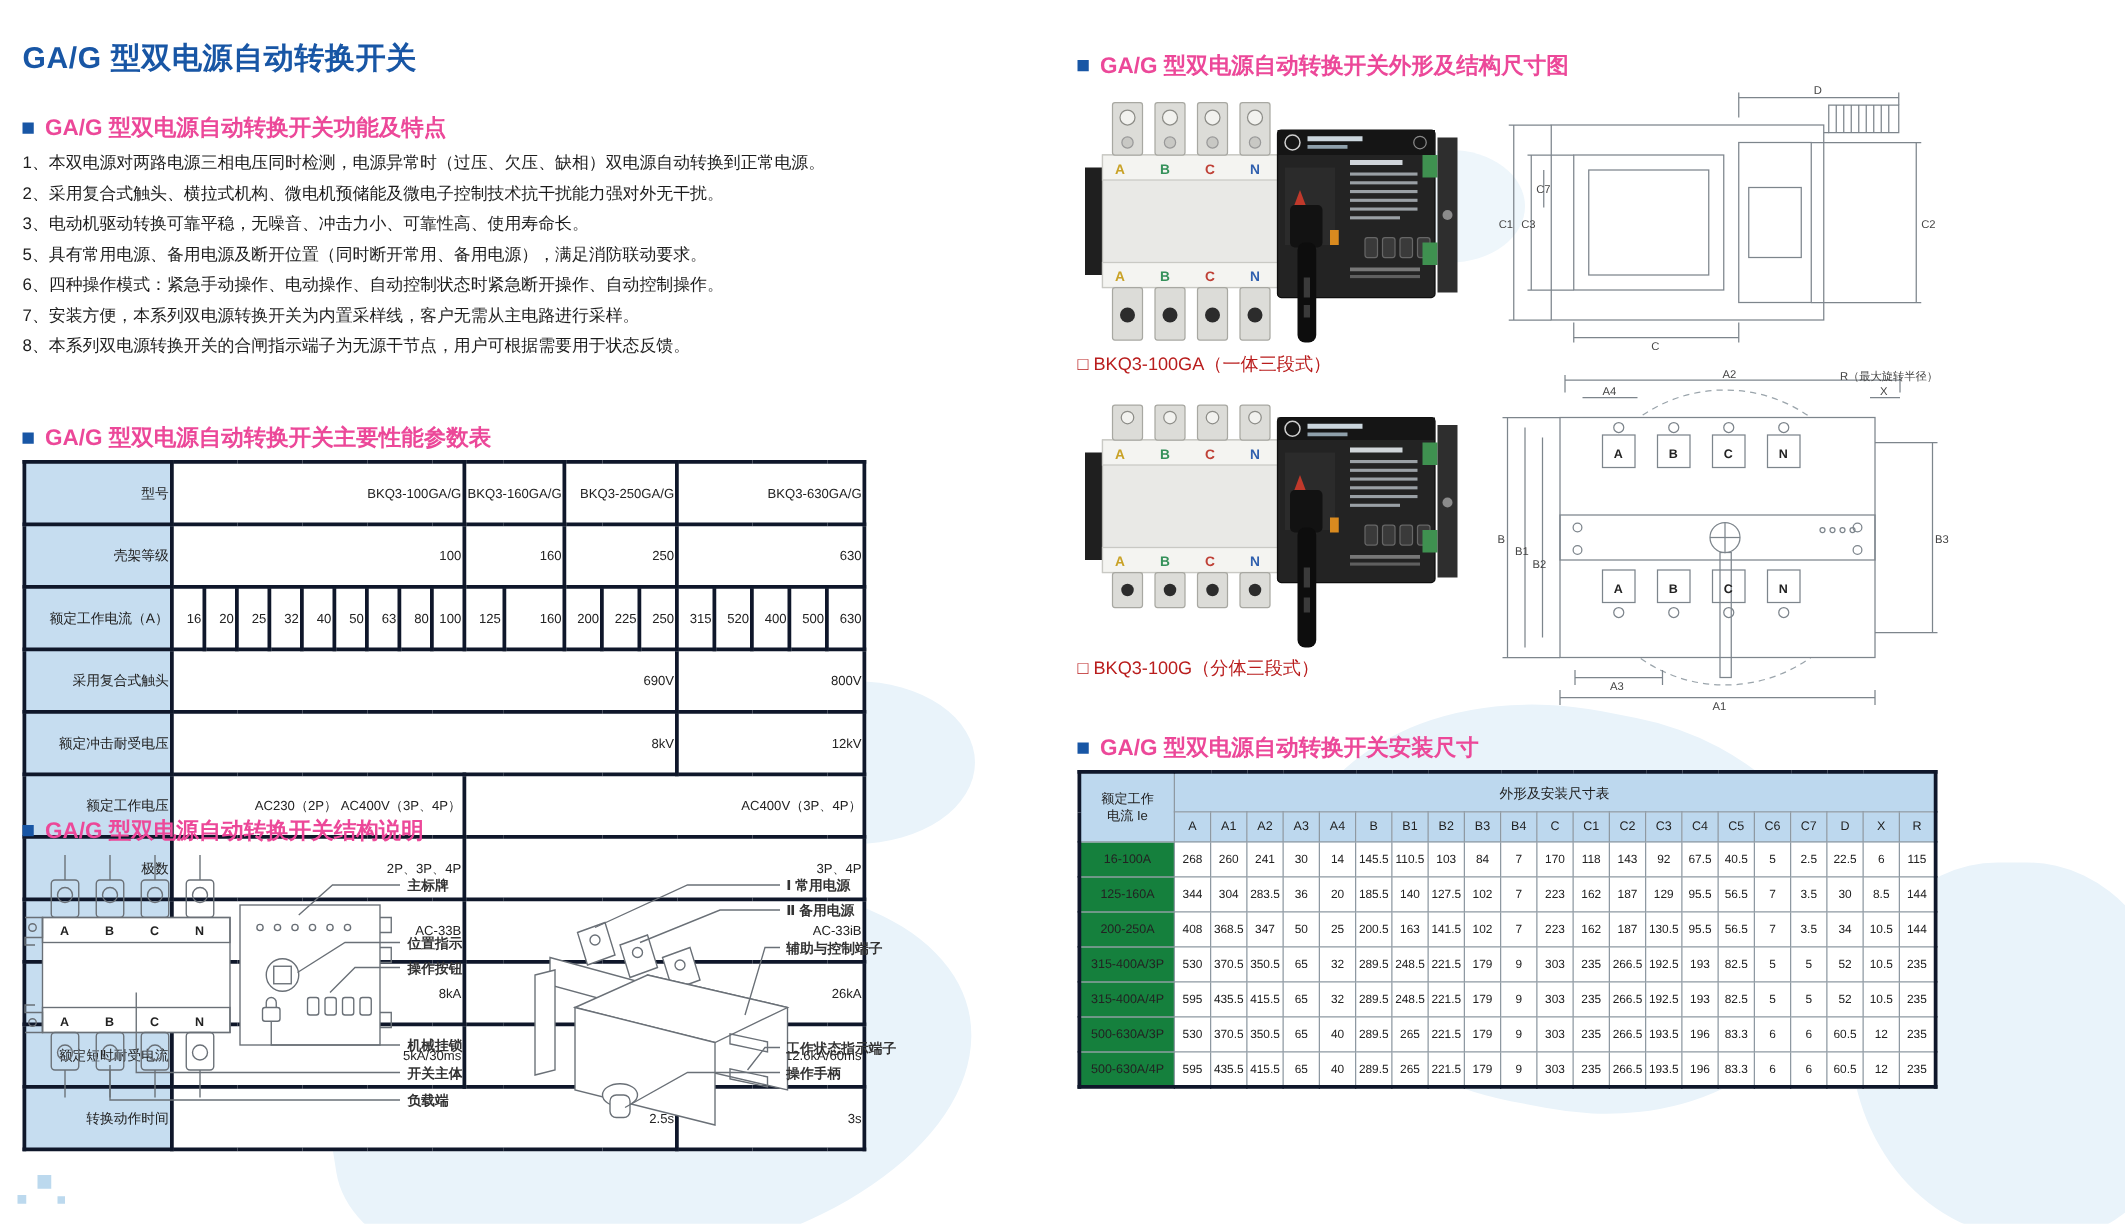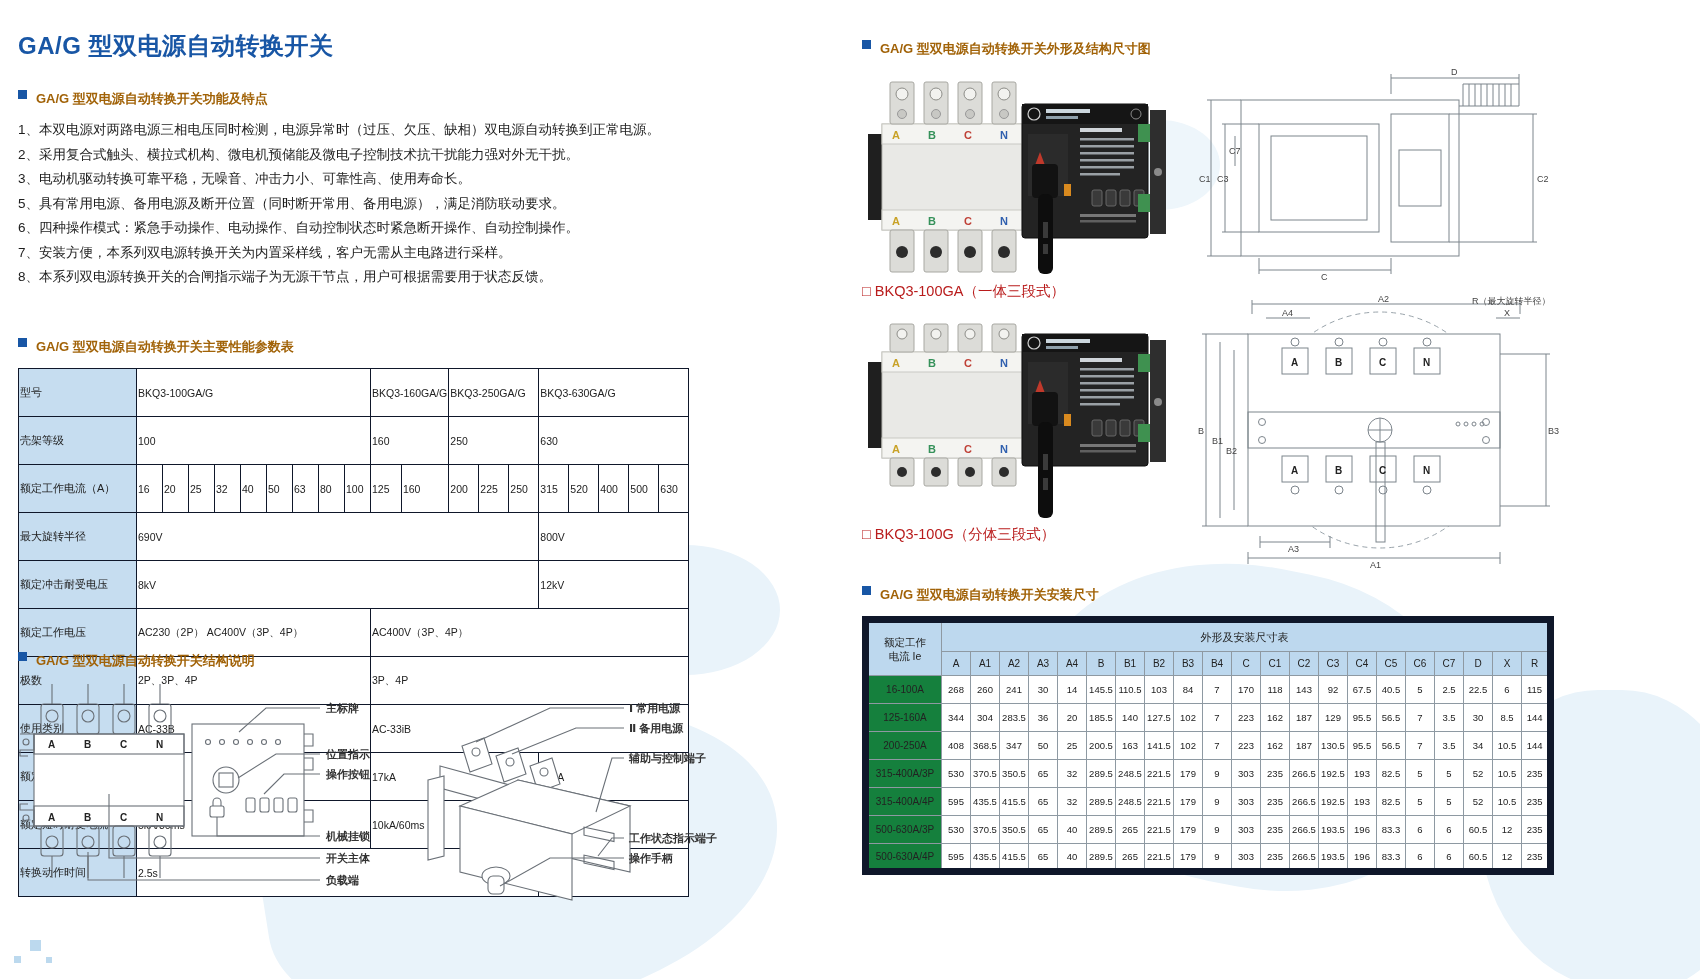--- a/index.html
+++ b/index.html
@@ -15,31 +15,31 @@
   .wm2{left:1030px;top:565px;width:430px;height:320px;border-radius:55% 45% 48% 52%;transform:rotate(11deg)}
   .wm3{left:1480px;top:690px;width:260px;height:300px;border-radius:50% 50% 40% 60%}
   .wm4{left:590px;top:545px;width:190px;height:130px;border-radius:50%}
   .wm5{left:1100px;top:120px;width:120px;height:90px;border-radius:50%;background:#eef6fb}
   .sq{position:absolute;z-index:1;background:#bcd9ee}
   .sq1{left:30px;top:940px;width:11px;height:11px}
   .sq2{left:14px;top:956px;width:7px;height:7px}
   .sq3{left:46px;top:957px;width:6px;height:6px}
 
   .title{left:18px;top:30px;font-size:24px;font-weight:bold;color:#1856a5;letter-spacing:.5px}
-  .sec-h{display:flex;align-items:flex-start;font-size:13px;font-weight:bold;color:#a16207;white-space:nowrap}
+  .sec-h{display:flex;align-items:center;font-size:18px;font-weight:bold;color:#ec4899;white-space:nowrap}
   .sec-h .bullet{width:9px;height:9px;background:#1856a5;display:inline-block;margin-right:9px;flex:none}
 
   .features{left:18px;top:118px;width:690px}
   .features li{list-style:none;font-size:13.5px;line-height:24.5px;color:#1d1d1d;white-space:nowrap}
 
   table{border-collapse:collapse;background:#fff}
   .ptable{left:18px;top:368px;font-size:10.5px;border:1px solid #5c6a75}
-  .ptable td{border:1px solid #0f172a;text-align:left;height:22px;padding:16px 1px;white-space:nowrap;background:#fff}
+  .ptable td{border:3px solid #0f172a;text-align:right;height:22px;padding:16px 1px;white-space:nowrap;background:#fff}
   .ptable td.rl{background:#c6ddf0;font-size:11px}
-  .itable{left:862px;top:616px;font-size:9.5px;border:7px solid #0f172a;table-layout:fixed}
+  .itable{left:862px;top:616px;font-size:9.5px;border:3px solid #0f172a;table-layout:fixed}
   .itable td{border:1px solid #8e99a2;text-align:center;white-space:nowrap;background:#fff;height:28px}
   .itable td.corner{background:#bdd8ee;font-size:10.5px;line-height:14px}
   .itable td.gh{background:#bdd8ee;height:32px;font-size:11px}
   .itable td.hc{background:#bdd8ee;height:24px;font-size:10px}
   .itable td.rl{background:#15803d;font-size:10px}
 
   .caption{font-size:14.5px;color:#b91c1c;white-space:nowrap}
   svg{display:block}
   svg text{font-family:"Liberation Sans","DejaVu Sans",sans-serif}
   .lab{font-size:11px;font-weight:600;fill:#333}
@@ -134,21 +134,21 @@
         <td colspan="1">200</td>
         <td colspan="1">225</td>
         <td colspan="1">250</td>
         <td colspan="1">315</td>
         <td colspan="1">520</td>
         <td colspan="1">400</td>
         <td colspan="1">500</td>
         <td colspan="1">630</td>
       </tr>
       <tr>
-        <td class="rl">最大旋转半径</td>
+        <td class="rl">采用复合式触头</td>
         <td colspan="14">690V</td>
         <td colspan="5">800V</td>
       </tr>
       <tr>
         <td class="rl">额定冲击耐受电压</td>
         <td colspan="14">8kV</td>
         <td colspan="5">12kV</td>
       </tr>
       <tr>
         <td class="rl">额定工作电压</td>

